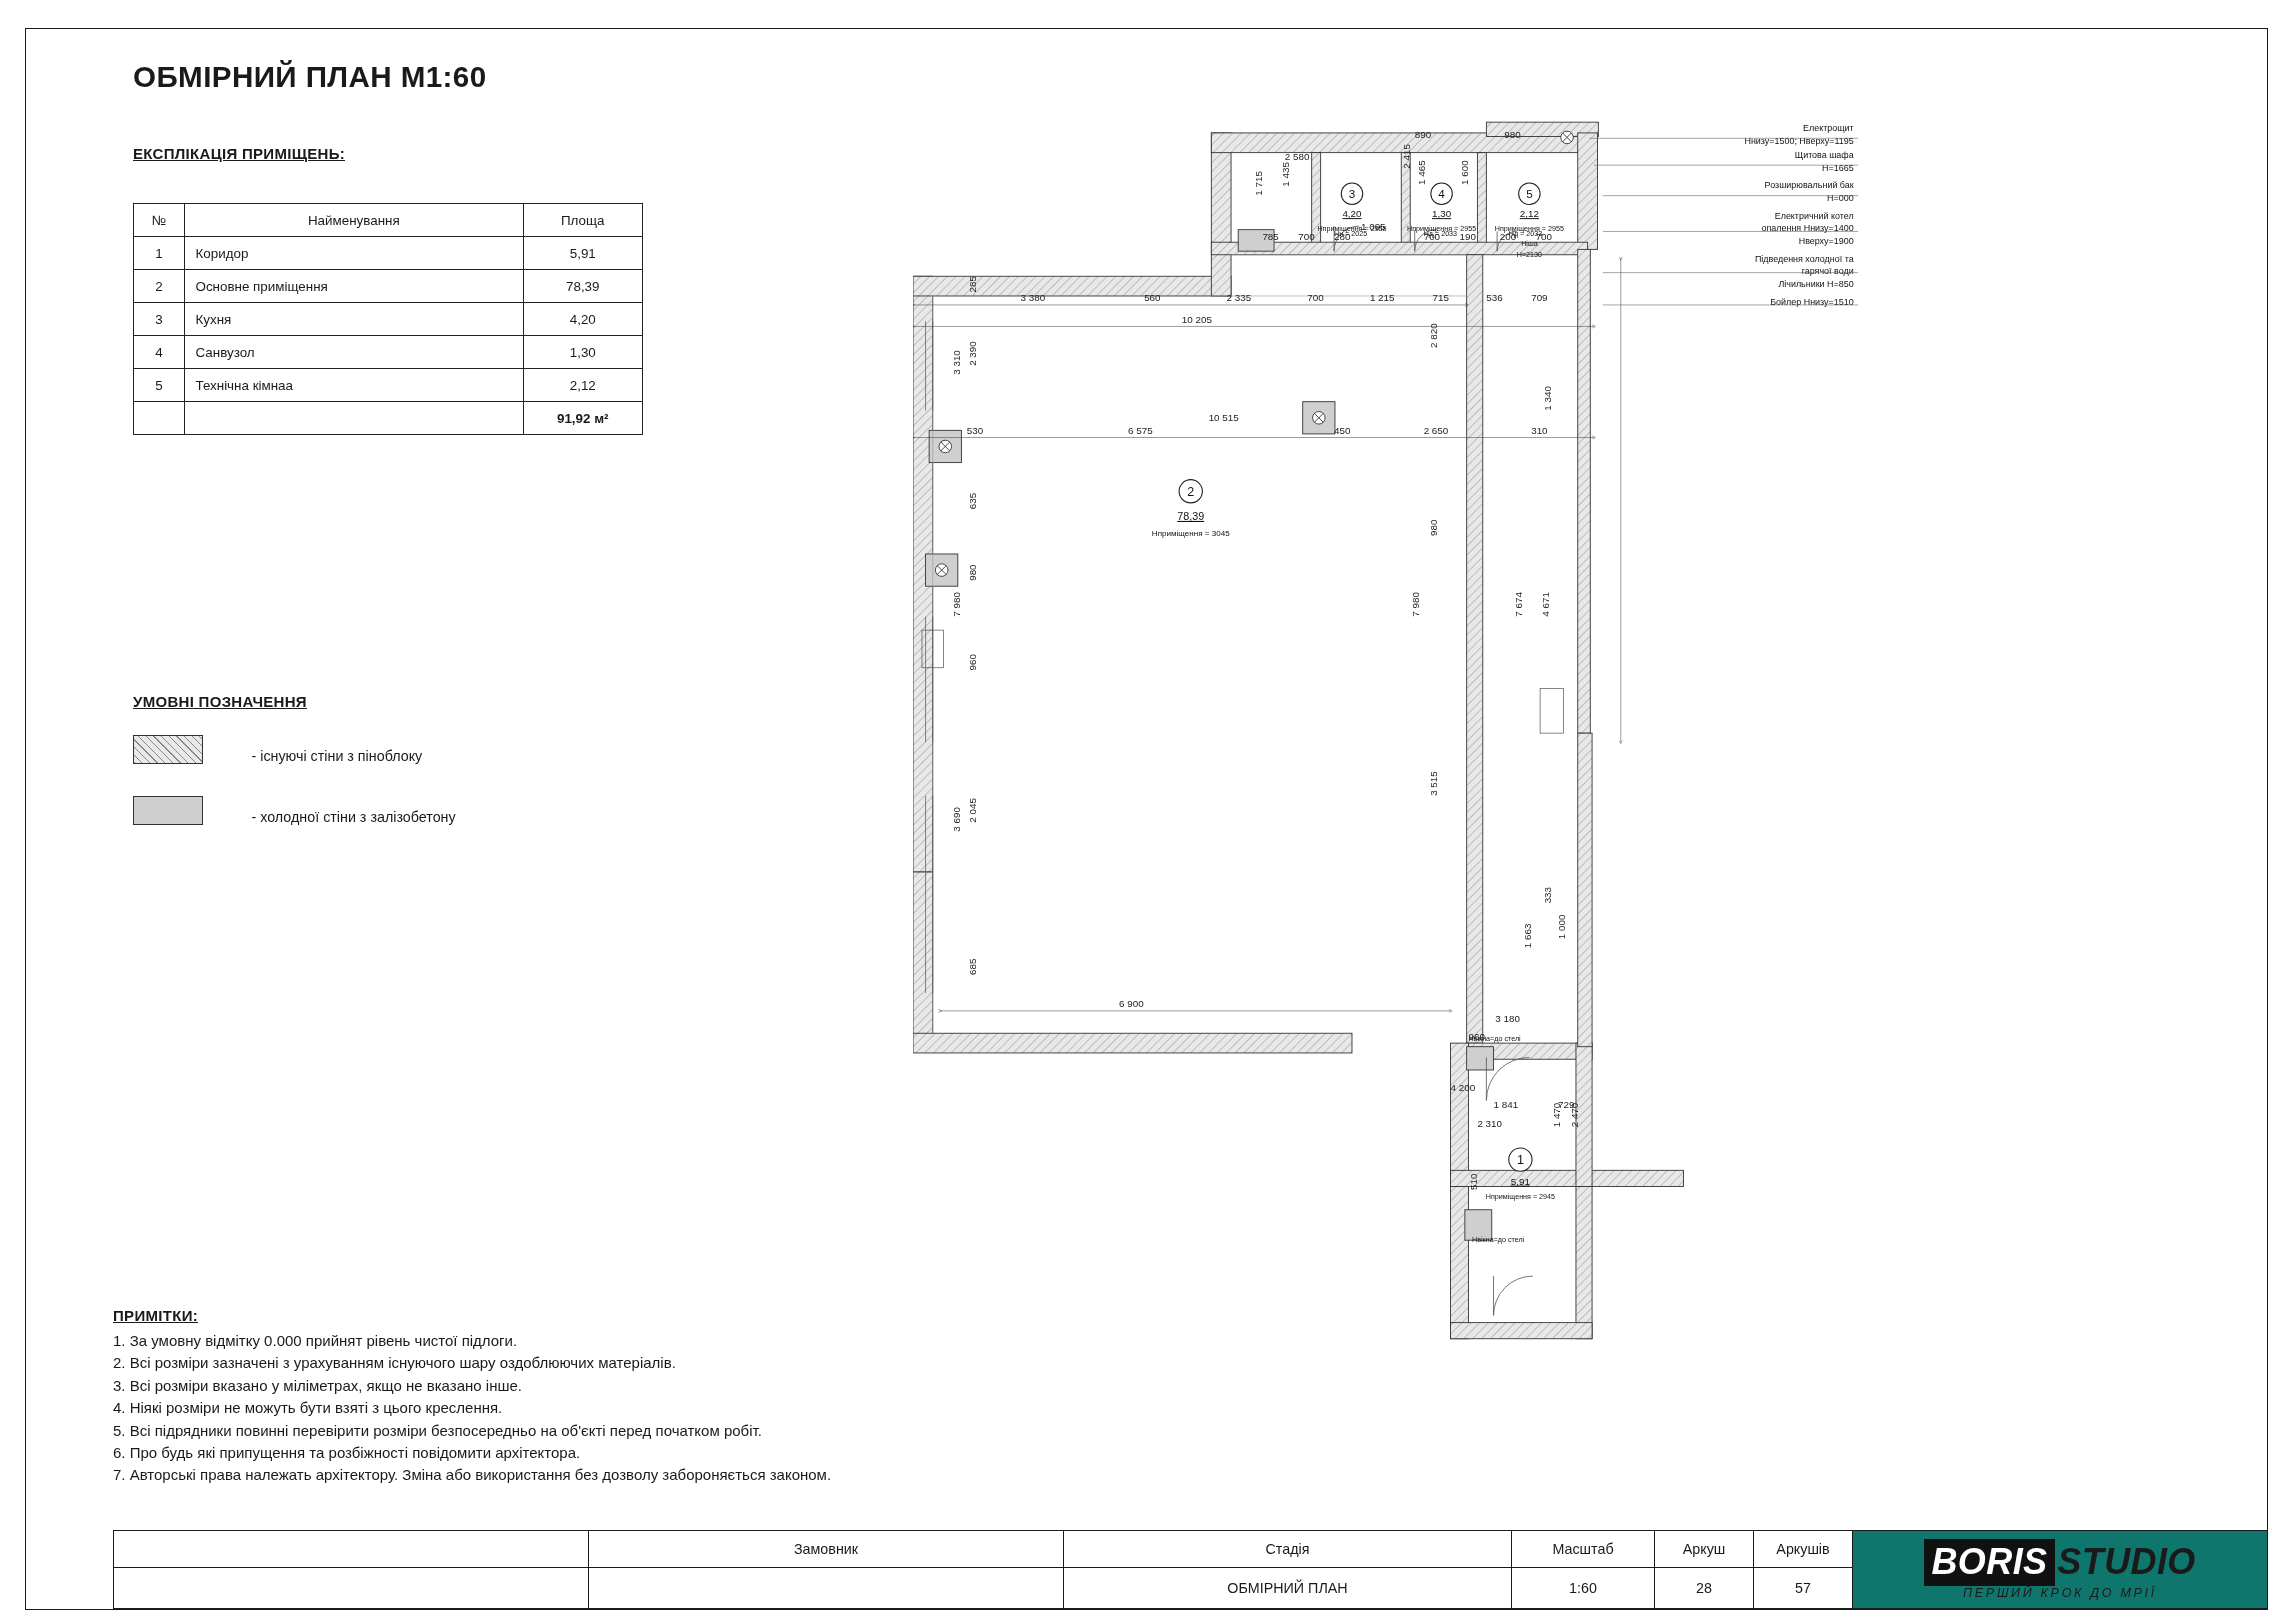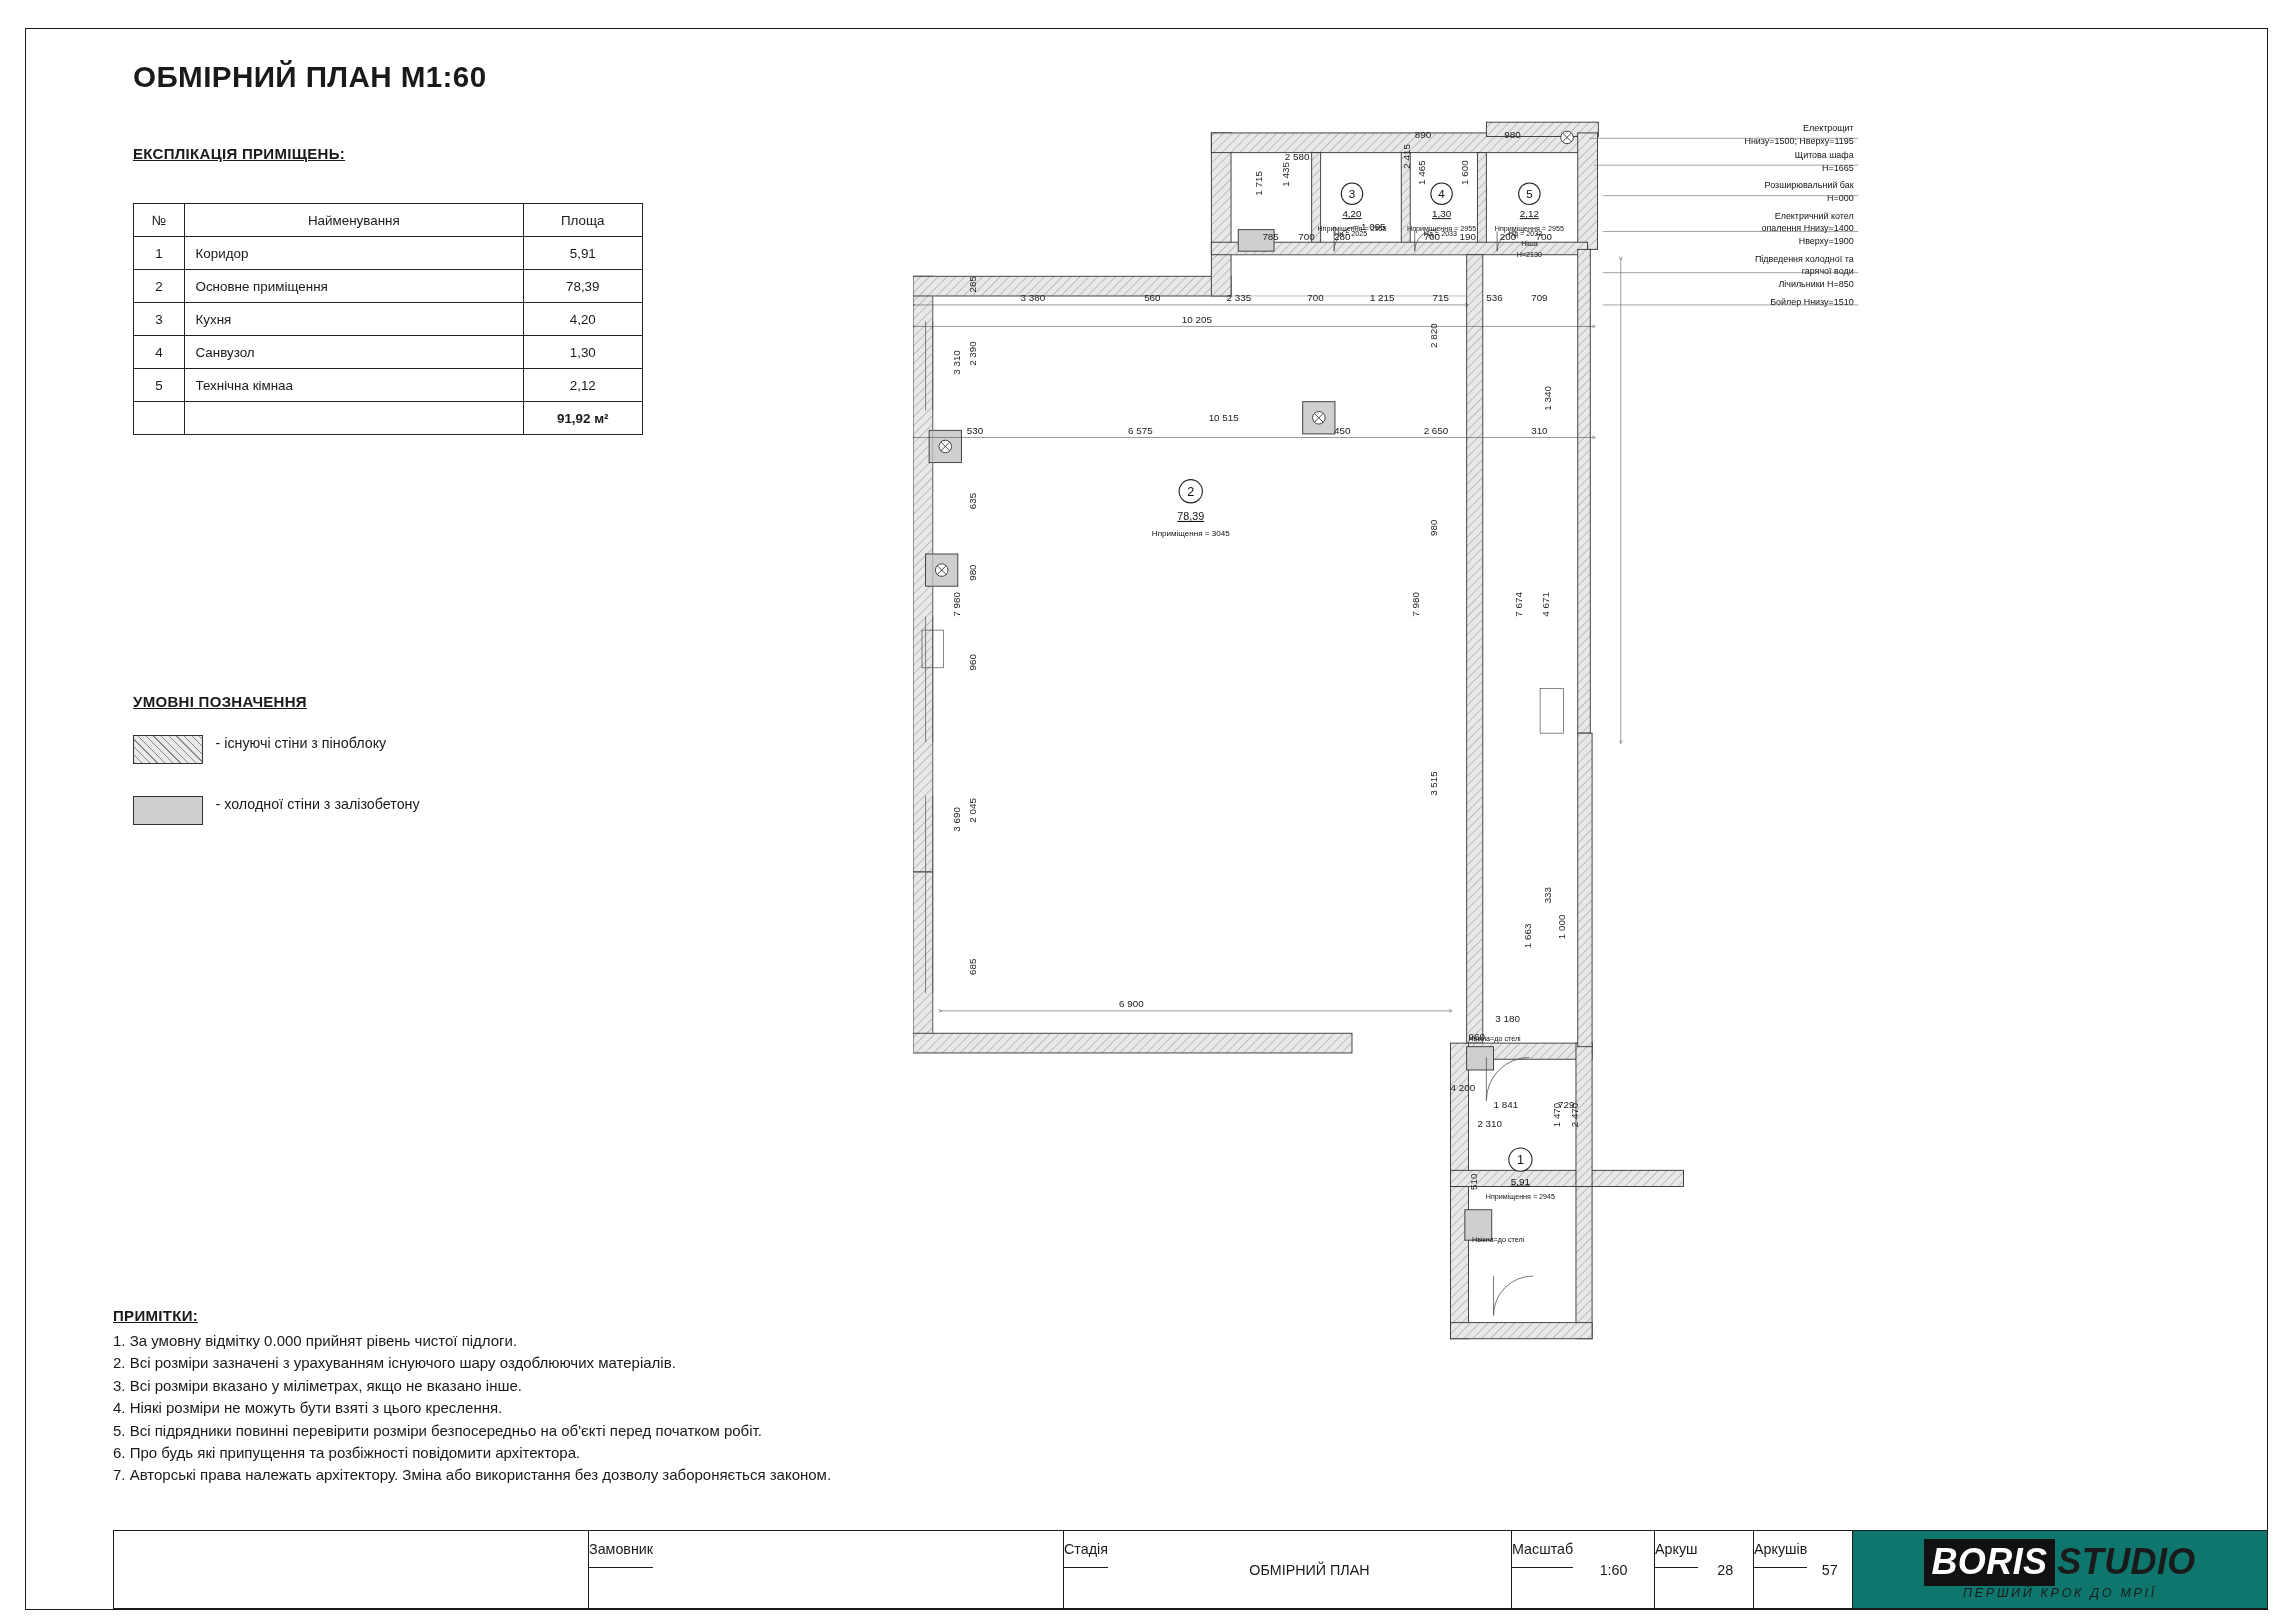--- a/index.html
+++ b/index.html
@@ -65,22 +65,23 @@
   table.expl td.name { width: 322px; text-align: left; padding-left: 10.7px; }
   table.expl td.area { width: 107px; text-align: center; }
   table.expl tr.total td { font-weight: bold; }
   table.expl tr.total td.num,
   table.expl tr.total td.name { border-right: 0.9px solid #222; }
 
   
   .legend-row {
     position: absolute;
     display: flex;
-    align-items: flex-start;
+    align-items: flex-end;
     font-size: 14.3px;
+    gap: 36px;
   }
   #legend-row-1 { left: 133px; top: 727px; }
   #legend-row-2 { left: 133px; top: 788px; }
   .swatch {
     width: 68px; height: 27px;
     border: 0.9px solid #333;
     margin-right: 12.5px;
   }
   .swatch.hatch {
     background-color: #e9e9e9;
@@ -104,21 +105,21 @@
     width: 2155px; height: 79px;
     border: 1.8px solid #1a1a1a;
     box-sizing: border-box;
     display: flex;
     font-size: 13.4px;
   }
   .tb .cell {
     border-right: 1.8px solid #1a1a1a;
     box-sizing: border-box;
     display: flex;
-    flex-direction: row;
+    flex-direction: column;
   }
   .tb .cell:last-child { border-right: none; }
   .tb .cell .hd {
     height: 36px;
     border-bottom: 1.8px solid #1a1a1a;
     display: flex; align-items: center; justify-content: center;
     font-size: 14.3px;
   }
   .tb .cell .bd {
     flex: 1;

